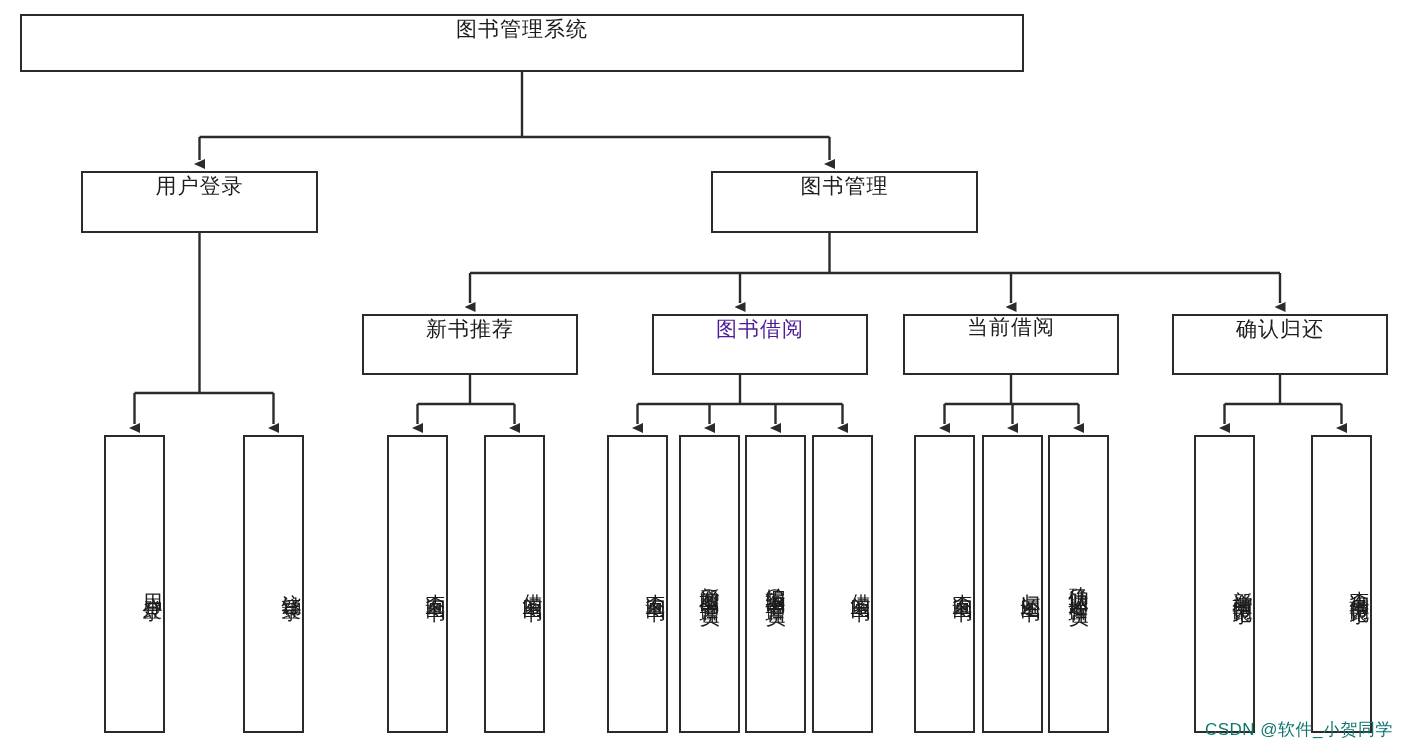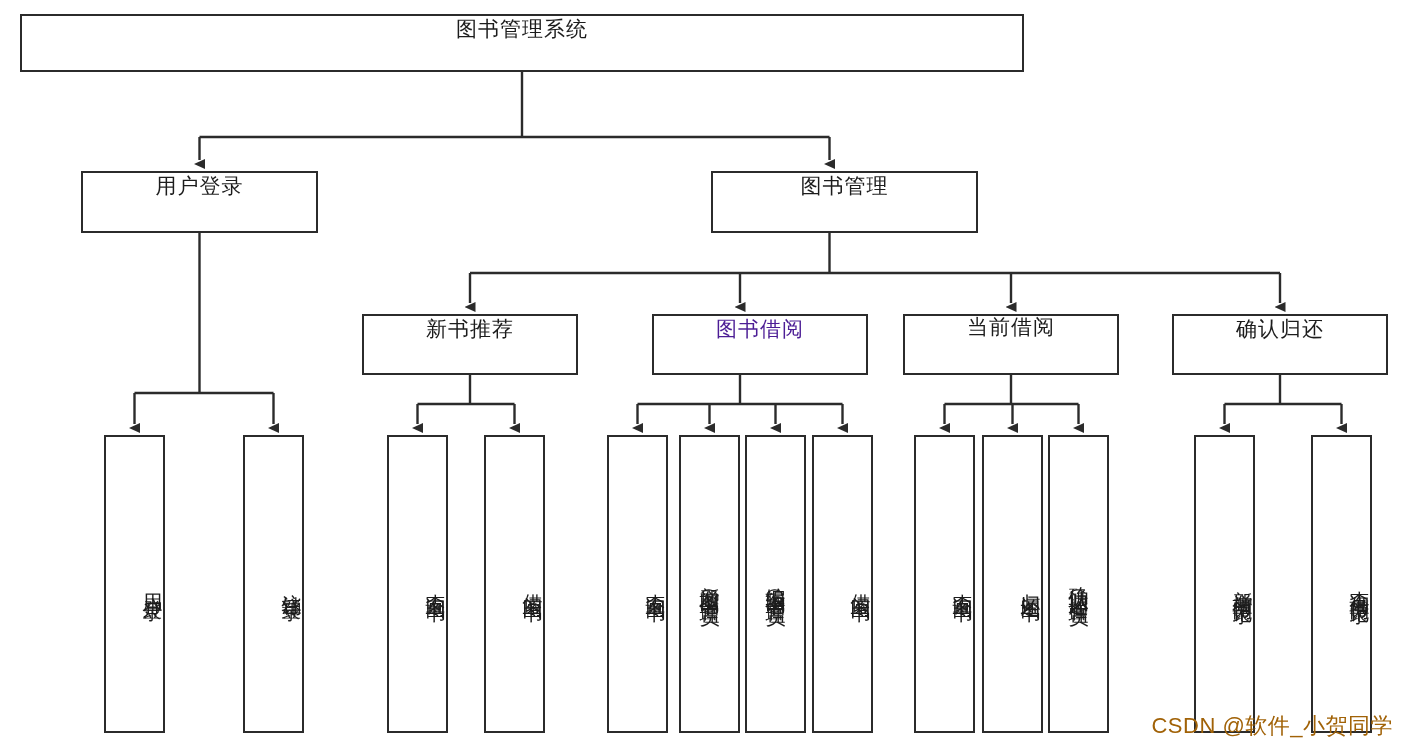--- a/index.html
+++ b/index.html
@@ -58,22 +58,22 @@
   .node.vert .vlabel {
     writing-mode: vertical-rl;
     text-orientation: upright;
     white-space: nowrap;
     display: block;
   }
   #watermark {
     position: absolute;
     right: 12px;
     bottom: 6px;
-    font-size: 22px;
-    color: #a16207;
+    font-size: 17px;
+    color: #0f766e;
     letter-spacing: 0.5px;
     z-index: 3;
     white-space: nowrap;
   }
 </style>
 </head>
 <body>
 
 <div id="canvas">
 

